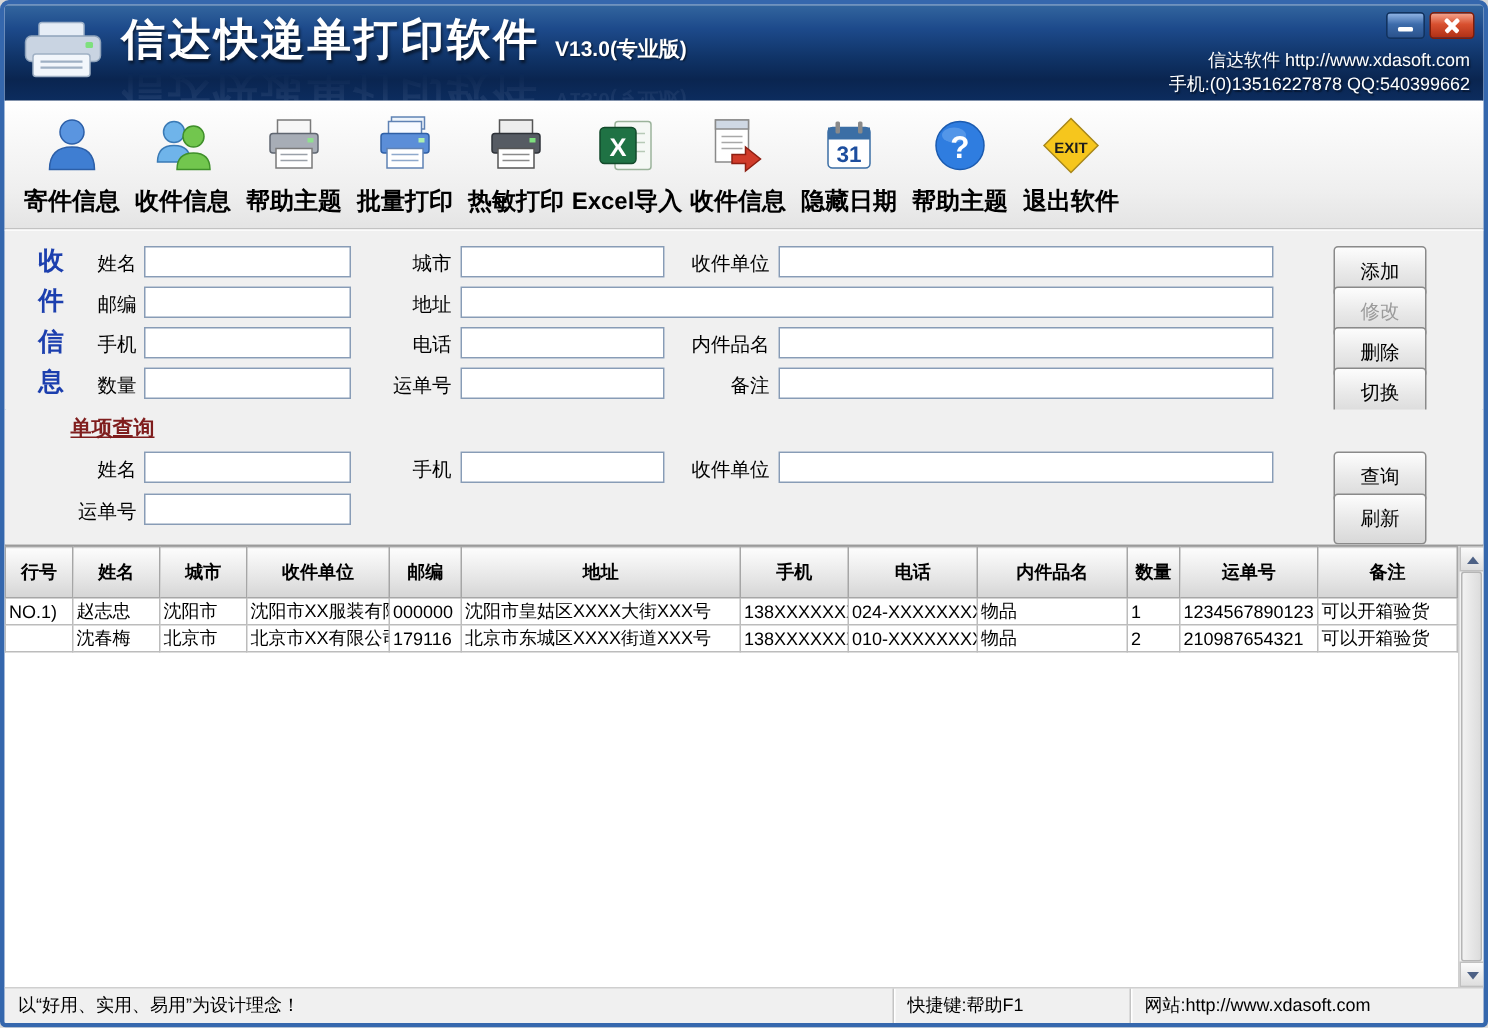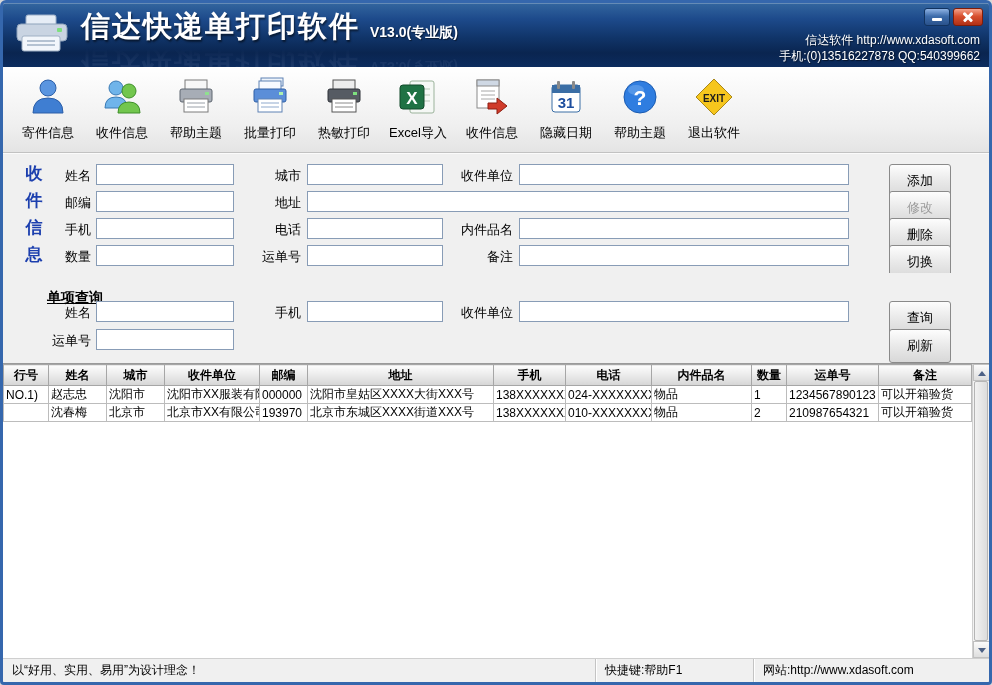--- a/index.html
+++ b/index.html
@@ -38,41 +38,41 @@
   .btn-close i { position:absolute; left:50%; top:50%; width:12px; height:2.5px; background:#fff; border-radius:1px; }
   .btn-close i.x1 { transform:translate(-50%,-50%) rotate(45deg); }
   .btn-close i.x2 { transform:translate(-50%,-50%) rotate(-45deg); }
   
   .toolbar {
     flex:0 0 86px; display:flex; align-items:flex-start; padding:5px 6px 0 8px;
     background:linear-gradient(#ffffff,#efefef 70%,#e4e4e4); border-bottom:1px solid #c2c2c2;
   }
   .tool-item { width:74px; display:flex; flex-direction:column; align-items:center; padding-top:2px; cursor:pointer; }
   .tico { width:46px; height:46px; display:flex; align-items:center; justify-content:center; }
-  .tlabel { font-size:13px; color:#000; margin-top:4px; white-space:nowrap; }
+  .tlabel { font-size:16px; color:#000; margin-top:4px; white-space:nowrap;font-weight:bold; }
   
   .form-panel { flex:0 0 120px; position:relative; background:#f0f0f0; border-top:1px solid #fbfbfb; }
   .query-panel { flex:0 0 90px; position:relative; background:#f0f0f0; }
   .side-label { position:absolute; left:20px; top:6px; width:22px; text-align:center; font-size:17px; font-weight:bold; color:#1c3fae; line-height:27px; }
   .lbl { position:absolute; text-align:right; font-size:13px; color:#000; white-space:nowrap; }
   .inp { position:absolute; height:21px; border:1px solid #889cb6; background:#fff; font-size:12px; padding:0 3px; outline:none; }
   .pbtn { position:absolute; width:62px; height:34px; font-size:13px; color:#000; cursor:pointer;
     background:linear-gradient(#fdfdfd,#e9e9e9 50%,#d8d8d8); border:1px solid #8a8a8a; border-radius:3px; }
   .pbtn.disabled { color:#9b9b9b; }
-  .q-title { position:absolute; left:44px; top:16px; font-size:14px; font-weight:bold; color:#000000; text-decoration:underline; }
+  .q-title { position:absolute; left:44px; top:4px; font-size:14px; font-weight:bold; color:#7f1d1d; text-decoration:underline; }
   
   .l1 { left:44px; width:44px; } .i1 { left:93px;  width:138px; }
   .l2 { left:244px; width:54px; } .i2 { left:304px; width:136px; }
   .l3 { left:440px; width:70px; } .i3 { left:516px; width:330px; }
   .iaddr { left:304px; width:542px; }
   .bcol { left:886px; }
   
   .table-area { position:relative; flex:1 1 auto; background:#ffffff; border-top:1px solid #9a9a9a; overflow:hidden; }
   table.records { border-collapse:collapse; table-layout:fixed; width:968px; font-size:12px; }
-  table.records th { height:21px; font-weight:bold; text-align:center; padding:0 2px;
+  table.records th { height:34px; font-weight:bold; text-align:center; padding:0 2px;
     background:linear-gradient(#fdfdfd,#e6e6e6 60%,#d5d5d5); border:1px solid #a6a6a6; white-space:nowrap; overflow:hidden; }
   table.records td { height:18px; padding:0 2px; border:1px solid #bcbcbc; white-space:nowrap; overflow:hidden; background:#fff; }
   .vscroll { position:absolute; top:0; right:0; bottom:0; width:17px; background:#f2f2f2; border-left:1px solid #d0d0d0; }
   .sb-btn { position:absolute; left:0; width:17px; height:17px; background:linear-gradient(#fbfbfb,#dedede); border:1px solid #c0c0c0; cursor:pointer; }
   .sb-up { top:0; } .sb-down { bottom:0; }
   .tri-up { position:absolute; left:4px; top:6px; width:0; height:0; border-left:4px solid transparent; border-right:4px solid transparent; border-bottom:5px solid #4d6185; }
   .tri-down { position:absolute; left:4px; top:6px; width:0; height:0; border-left:4px solid transparent; border-right:4px solid transparent; border-top:5px solid #4d6185; }
   .sb-thumb { position:absolute; left:1px; width:14px; top:17px; height:calc(100% - 34px);
     background:linear-gradient(90deg,#f2f2f2,#dcdcdc); border:1px solid #b5b5b5; border-radius:2px; cursor:pointer; }
   
@@ -340,21 +340,21 @@
             <td>物品</td>
             <td>1</td>
             <td>1234567890123</td>
             <td>可以开箱验货</td>
           </tr>
           <tr>
             <td></td>
             <td>沈春梅</td>
             <td>北京市</td>
             <td>北京市XX有限公司2</td>
-            <td>193970</td>
+            <td>179116</td>
             <td>北京市东城区XXXX街道XXX号</td>
             <td>138XXXXXXXX</td>
             <td>010-XXXXXXXX</td>
             <td>物品</td>
             <td>2</td>
             <td>210987654321</td>
             <td>可以开箱验货</td>
           </tr>
         </tbody>
       </table>

